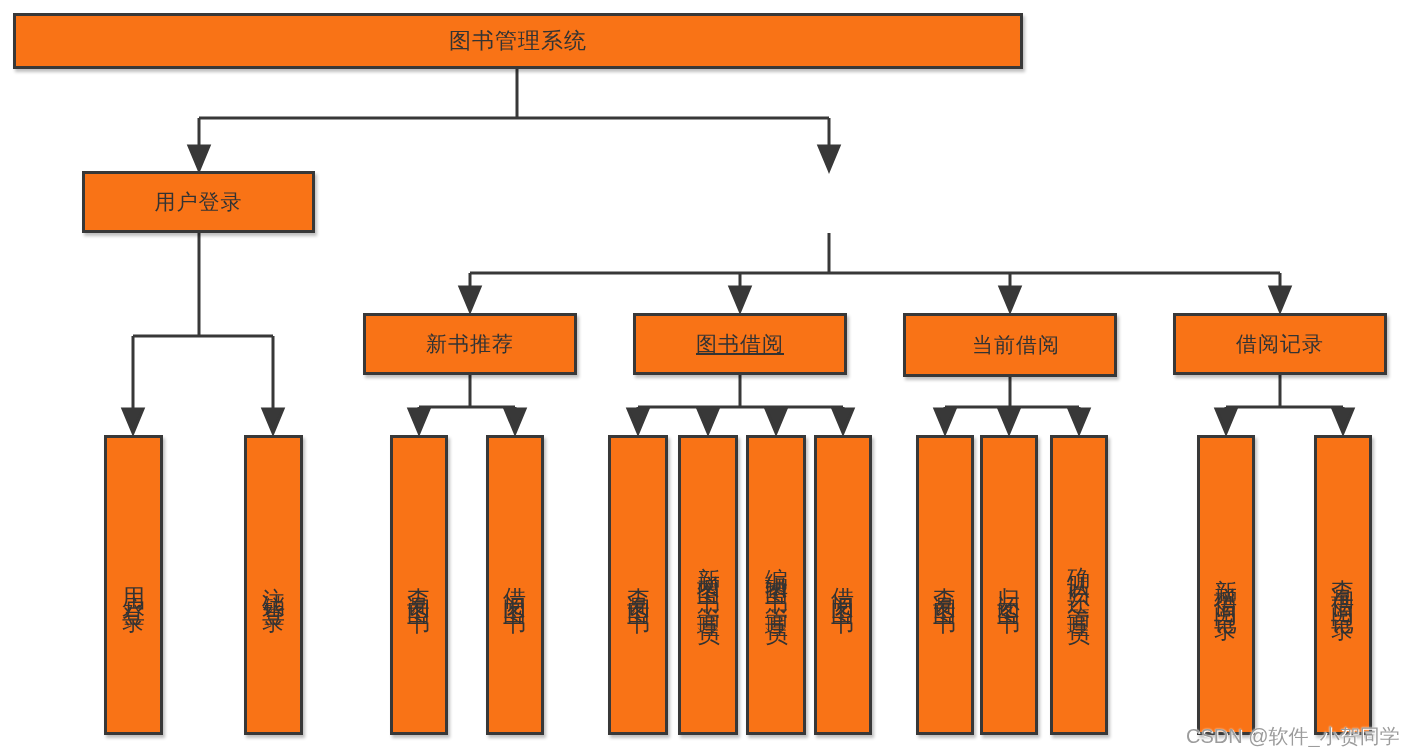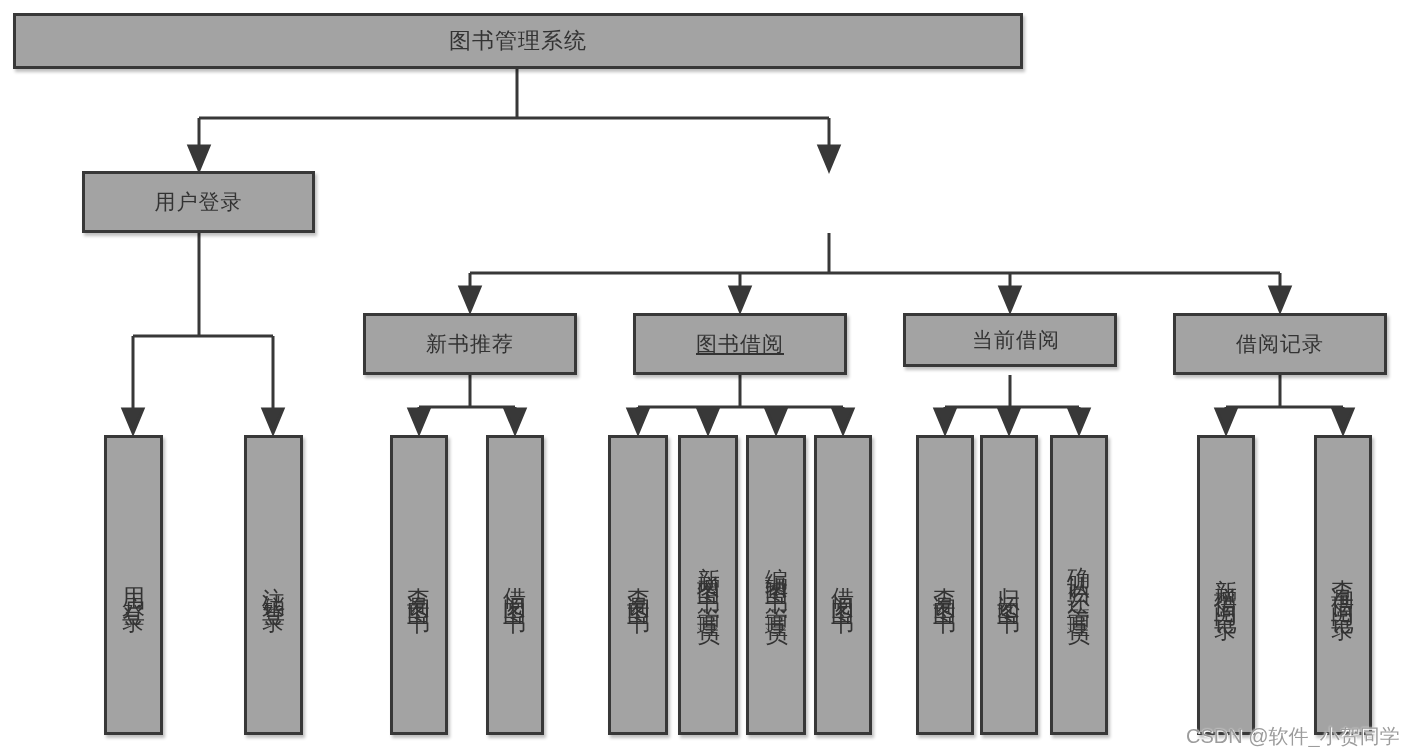--- a/index.html
+++ b/index.html
@@ -20,21 +20,21 @@
     position: absolute;
     left: 0;
     top: 0;
     width: 1405px;
     height: 747px;
     pointer-events: none;
   }
   .box {
     position: absolute;
     box-sizing: border-box;
-    background: #a3a3a3;
+    background: #f97316;
     border: 3px solid #383838;
     box-shadow: 2px 3px 3px rgba(0,0,0,0.25);
   }
   .hnode {
     display: flex;
     align-items: center;
     justify-content: center;
     font-size: 21px;
     letter-spacing: 1px;
     white-space: nowrap;
@@ -113,21 +113,21 @@
       </g>
     </g>
   </svg>
 
   <div class="box hnode root-node" style="left:13px; top:13px; width:1010px; height:56px;">图书管理系统</div>
 
   <div class="box hnode" style="left:82px; top:171px; width:233px; height:62px;">用户登录</div>
 
   <div class="box hnode" style="left:363px; top:313px; width:214px; height:62px;">新书推荐</div>
   <div class="box hnode" style="left:633px; top:313px; width:214px; height:62px;text-decoration:underline;">图书借阅</div>
-  <div class="box hnode" style="left:903px; top:313px; width:214px; height:54px;padding-left:12px;">当前借阅</div>
+  <div class="box hnode" style="left:903px; top:313px; width:214px; height:64px;padding-left:12px;">当前借阅</div>
   <div class="box hnode" style="left:1173px; top:313px; width:214px; height:62px;">借阅记录</div>
 
   <div class="box leaf" style="left:104px; width:59px;">用户登录</div>
   <div class="box leaf" style="left:244px; width:59px;">注销登录</div>
 
   <div class="box leaf" style="left:390px; width:58px;">查询图书</div>
   <div class="box leaf" style="left:486px; width:58px;">借阅图书</div>
 
   <div class="box leaf" style="left:608px; width:60px;">查询图书</div>
   <div class="box leaf" style="left:678px; width:60px;">新增图书（管理员）</div>

